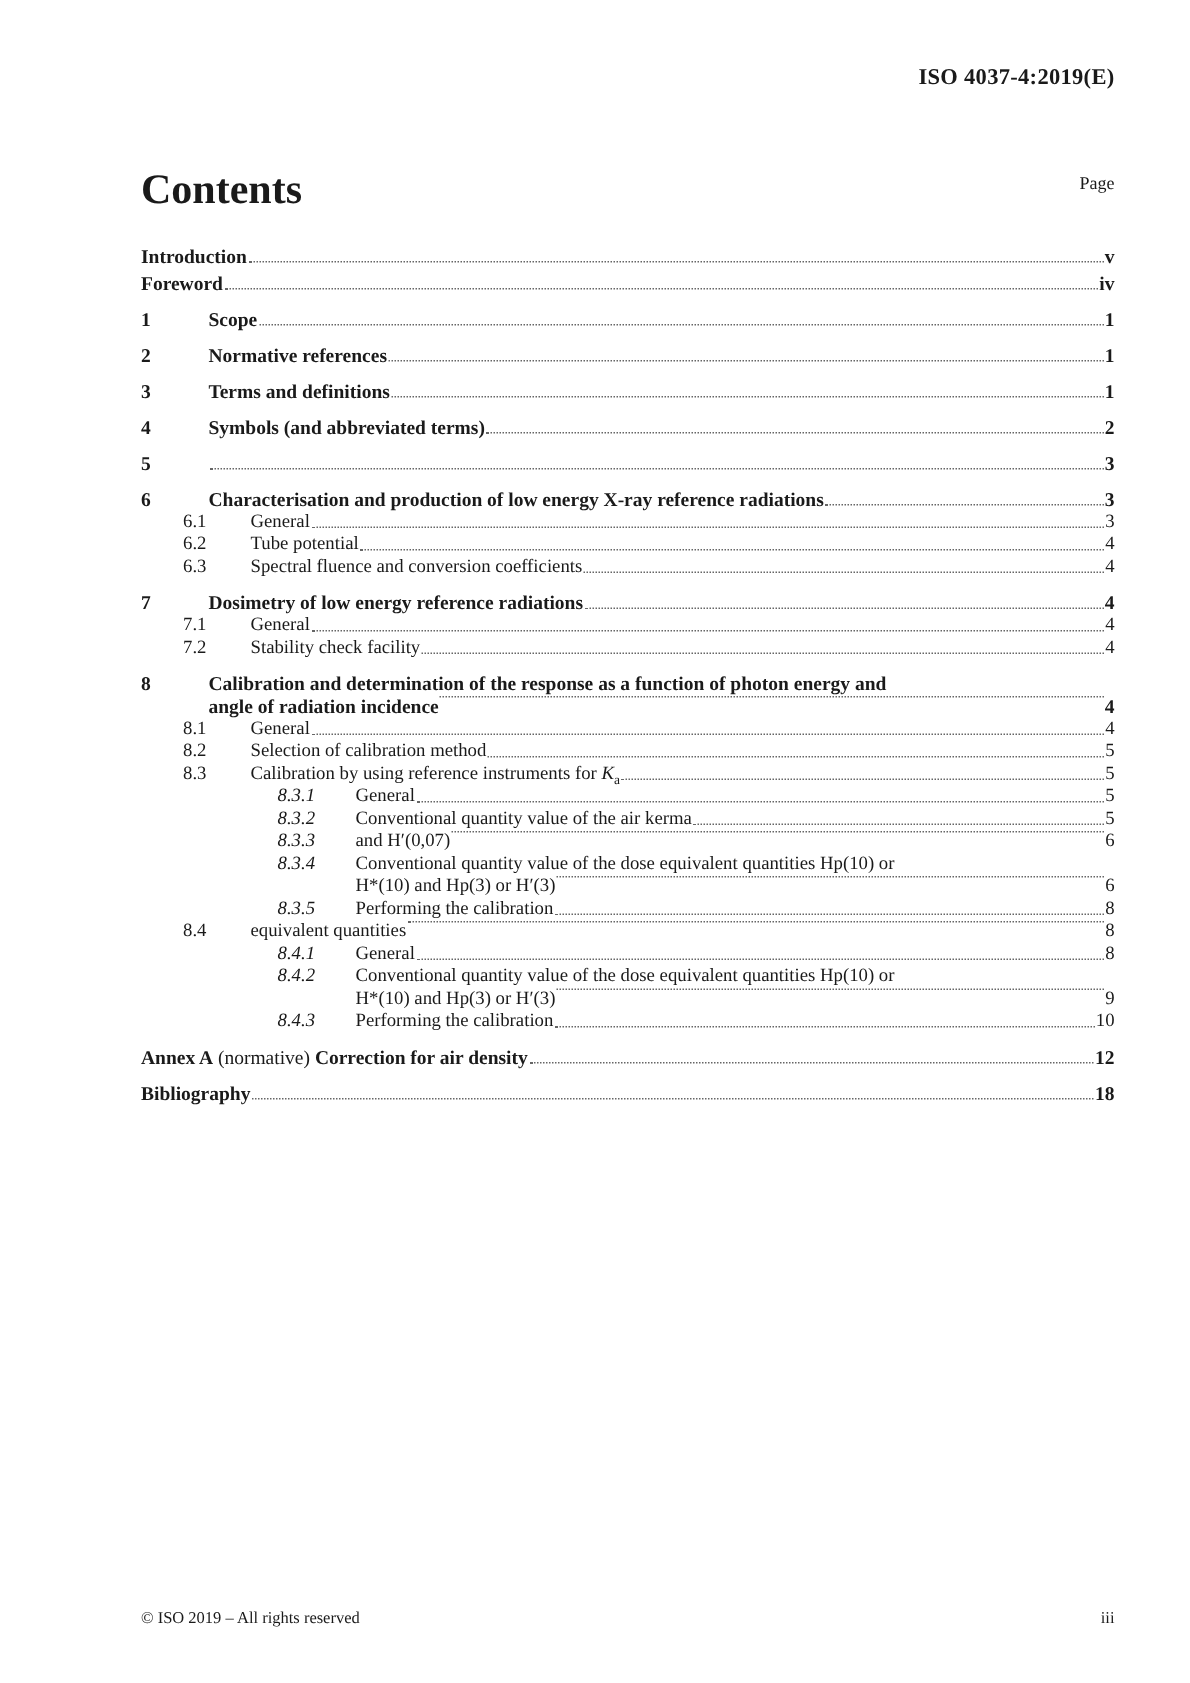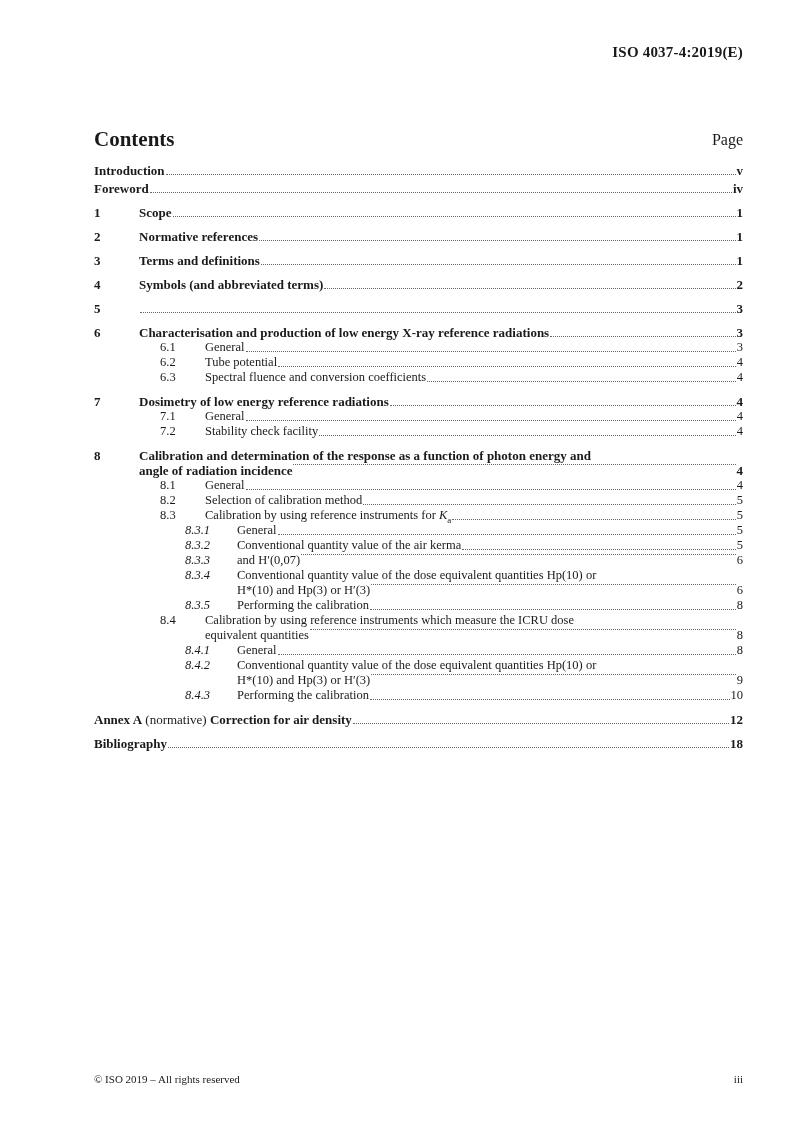--- a/index.html
+++ b/index.html
@@ -1,31 +1,31 @@
 <!DOCTYPE html>
 <html><head>
 <meta charset="utf-8">
 <style>
   html, body { margin: 0; padding: 0; background: #ffffff; }
   body { width: 793px; height: 1122px; position: relative; overflow: hidden;
          font-family: "Liberation Serif", "DejaVu Serif", serif; color: #1a1a1a; }
   .doc-id { position: absolute; top: 44px; right: 50px; font-weight: bold; font-size: 15px; letter-spacing: 0.2px; text-align: right; }
   .heading { position: absolute; top: 111px; left: 94px; right: 50px; height: 30px; }
-  .heading .title { position: absolute; left: 0; top: 0; font-weight: bold; font-size: 21px; margin-top: 16px; }
-  .heading .page-label { position: absolute; right: 0; top: 20px; font-size: 16px; }
+  .heading .title { position: absolute; left: 0; top: 0; font-weight: bold; font-size: 28px; }
+  .heading .page-label { position: absolute; right: 0; top: 4px; font-size: 12px; }
 
   .toc { position: absolute; top: 154px; left: 94px; width: 649px; font-size: 12.5px; }
   .row { display: flex; align-items: flex-end; line-height: 15px; }
   .row.l0 { margin-top: 9px; font-weight: bold; font-size: 13px; }
   .row.l0.first { margin-top: 3px; }
   .row.l1 { margin-top: 0; }
   .row.l2 { margin-top: 0; }
   .num { flex: 0 0 auto; }
   .l0 .num { width: 45px; }
-  .l1 .num { width: 45px; margin-left: 66px; }
+  .l1 .num { width: 45px; margin-left: 28px; }
   .l2 .num { width: 52px; margin-left: 91px; font-style: italic; }
   .txt { flex: 0 1 auto; }
   .txtwrap { flex: 1 1 auto; display: flex; flex-direction: column; }
   .txtwrap .line { display: flex; align-items: flex-start; }
   .dots { flex: 1 1 auto; border-bottom: 1px dotted #666; margin: 0 1px 3px 1px; height: 1px; min-width: 10px; }
   .pg { flex: 0 0 auto; text-align: right; }
   .norm { font-weight: normal; }
   .it { font-style: italic; }
   sub { font-size: 9px; line-height: 0; }
 
@@ -196,23 +196,20 @@
   <div class="row l2">
     <span class="num">8.3.5</span>
     <span class="txt">Performing the calibration</span>
     <span class="dots"></span>
     <span class="pg">8</span>
   </div>
   <div class="row l1">
     <span class="num" style="align-self:flex-start">8.4</span>
     <div class="txtwrap">
       <div class="line">
-          <span class="txt">Calibration by using reference instruments which measure the ICRU dose</span>
-        </div>
-      <div class="line">
         <span class="txt">equivalent quantities</span>
         <span class="dots"></span>
         <span class="pg">8</span>
       </div>
     </div>
   </div>
   <div class="row l2">
     <span class="num">8.4.1</span>
     <span class="txt">General</span>
     <span class="dots"></span>

